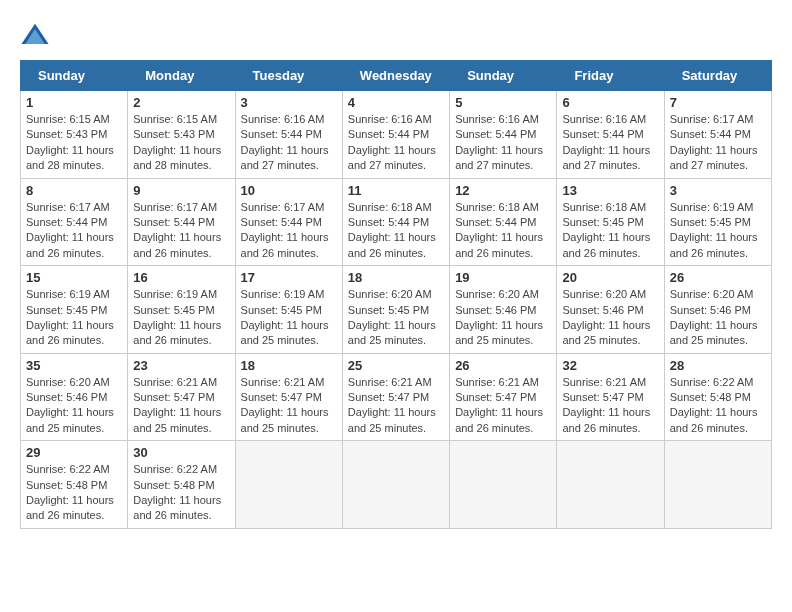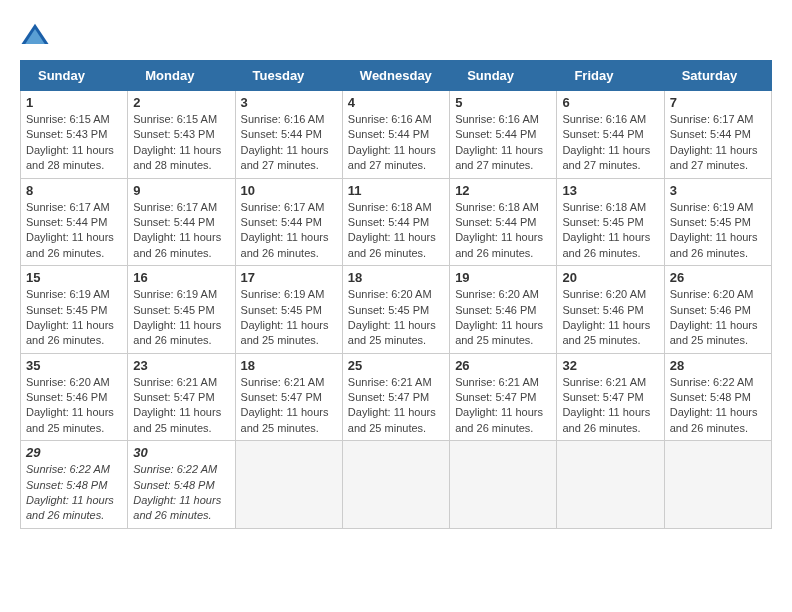--- a/index.html
+++ b/index.html
@@ -69,21 +69,20 @@
     .calendar td {
       border: 1px solid #ccc;
       padding: 4px 5px;
       vertical-align: top;
       width: calc(100% / 7);
       height: 80px;
       background: #fff;
     }
     .calendar tr:last-child td {
       height: 70px;
-      font-style: italic;
     }
     .calendar td.empty {
       background: #f5f5f5;
     }
     .day-num {
       font-size: 13px;
       font-weight: bold;
       color: #333;
       display: block;
       margin-bottom: 2px;

